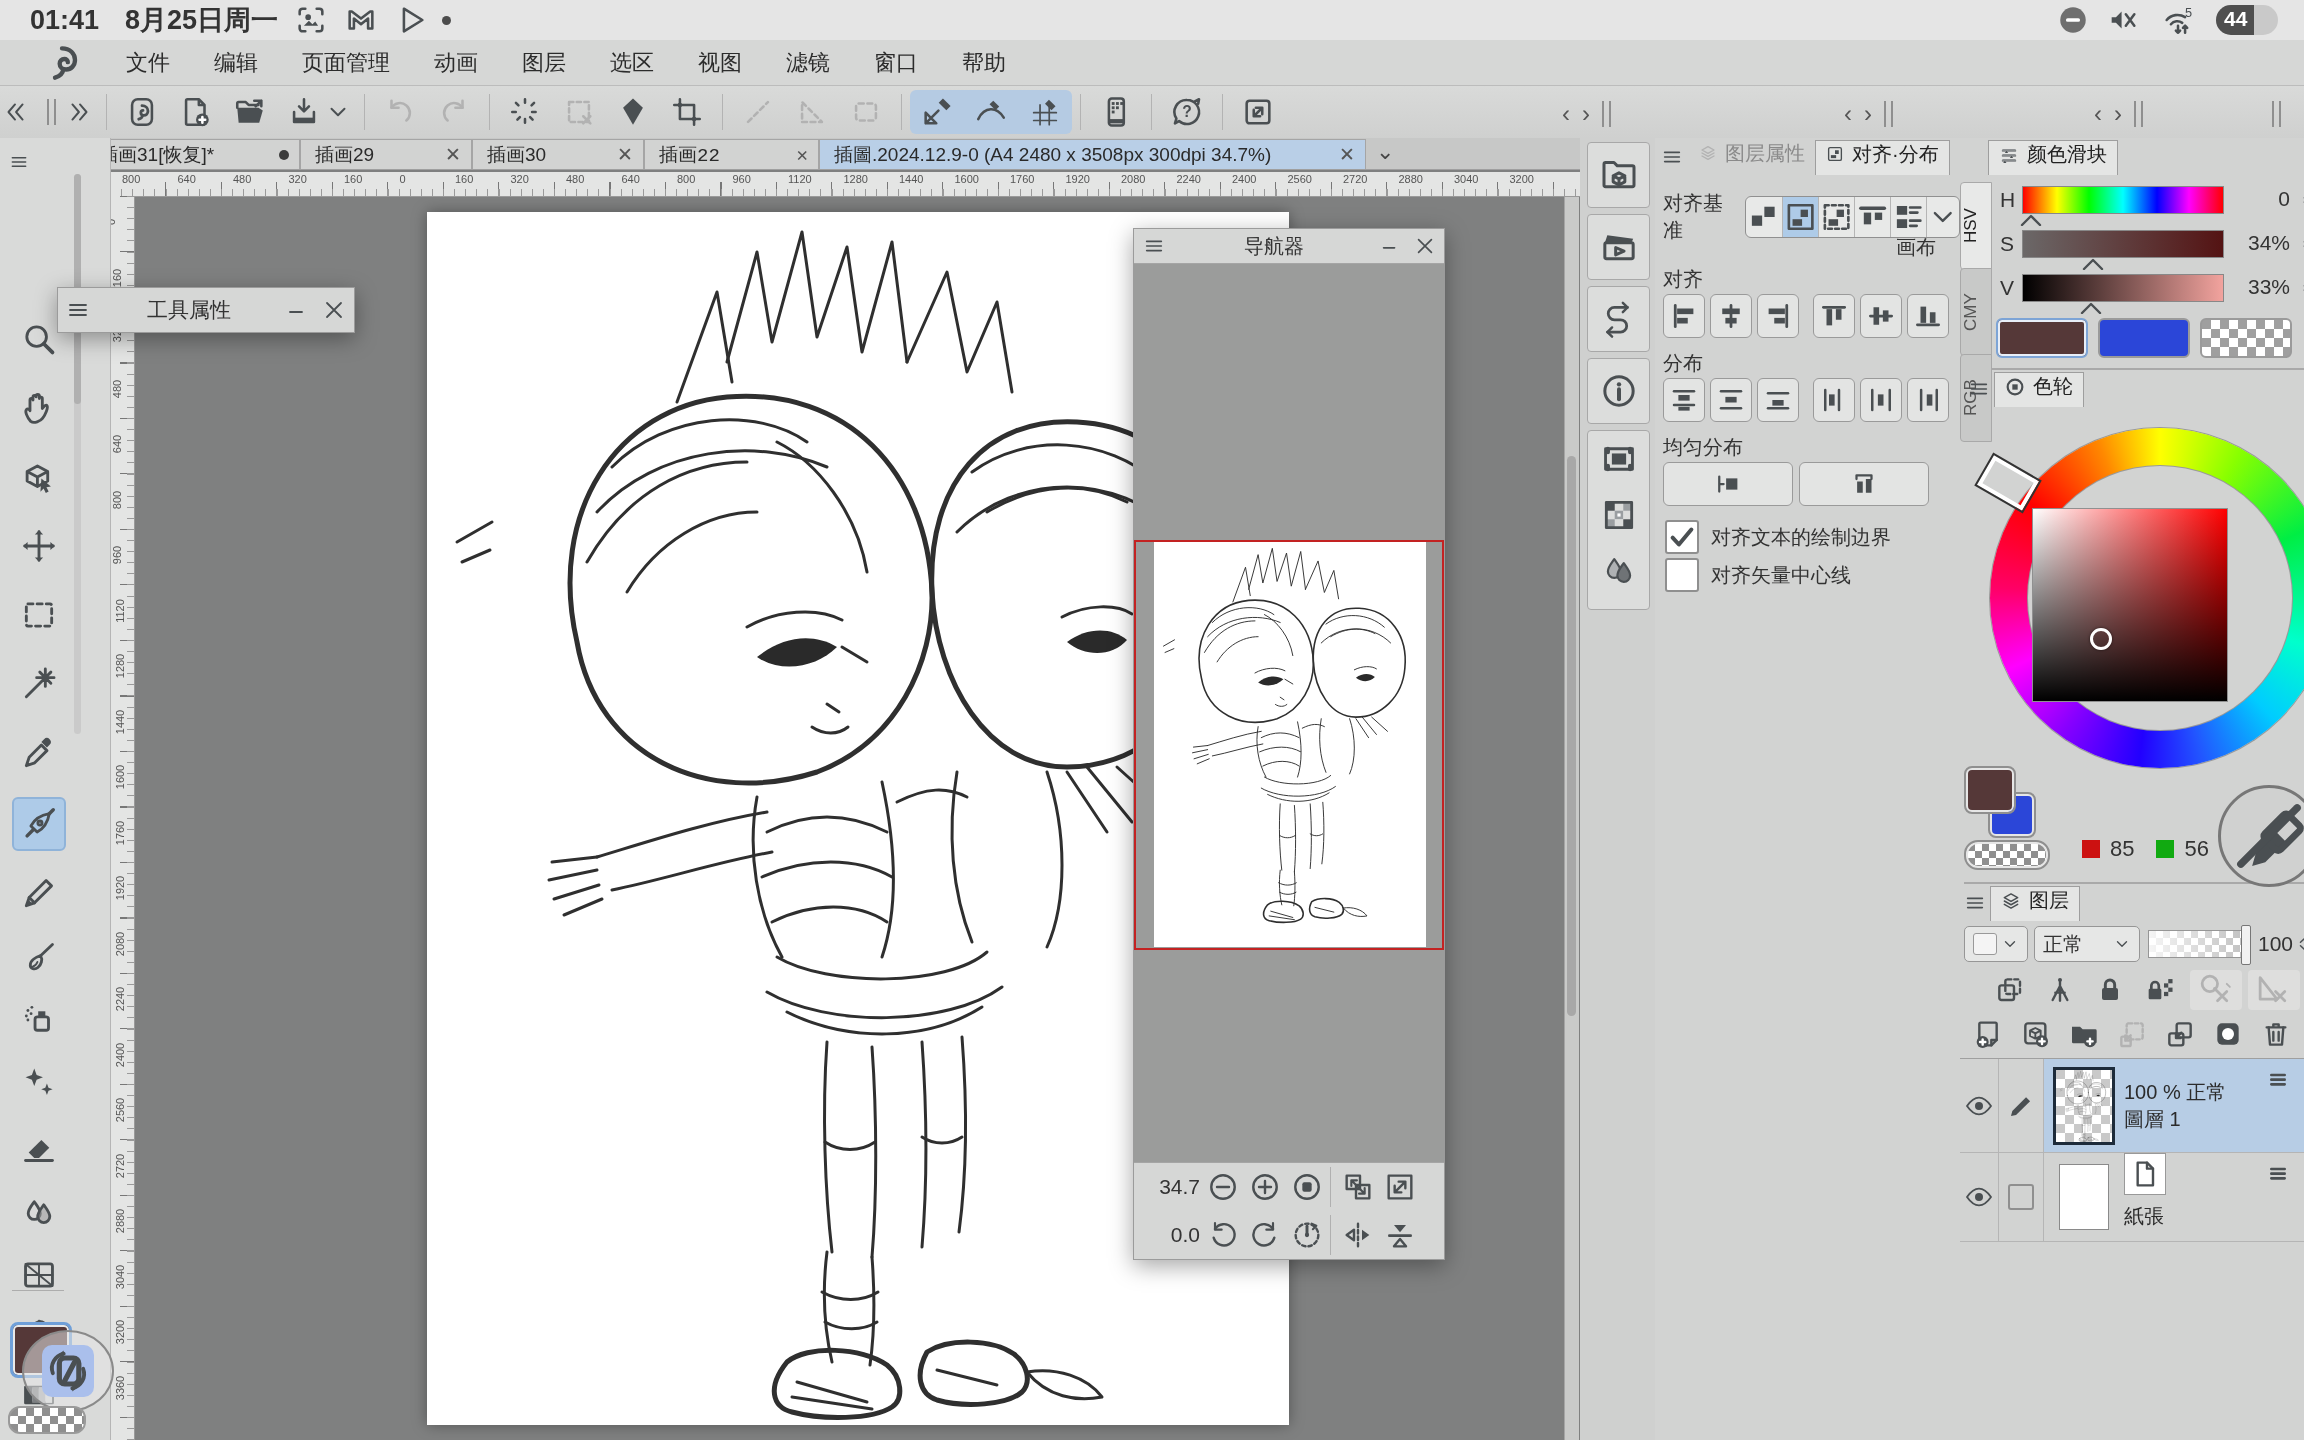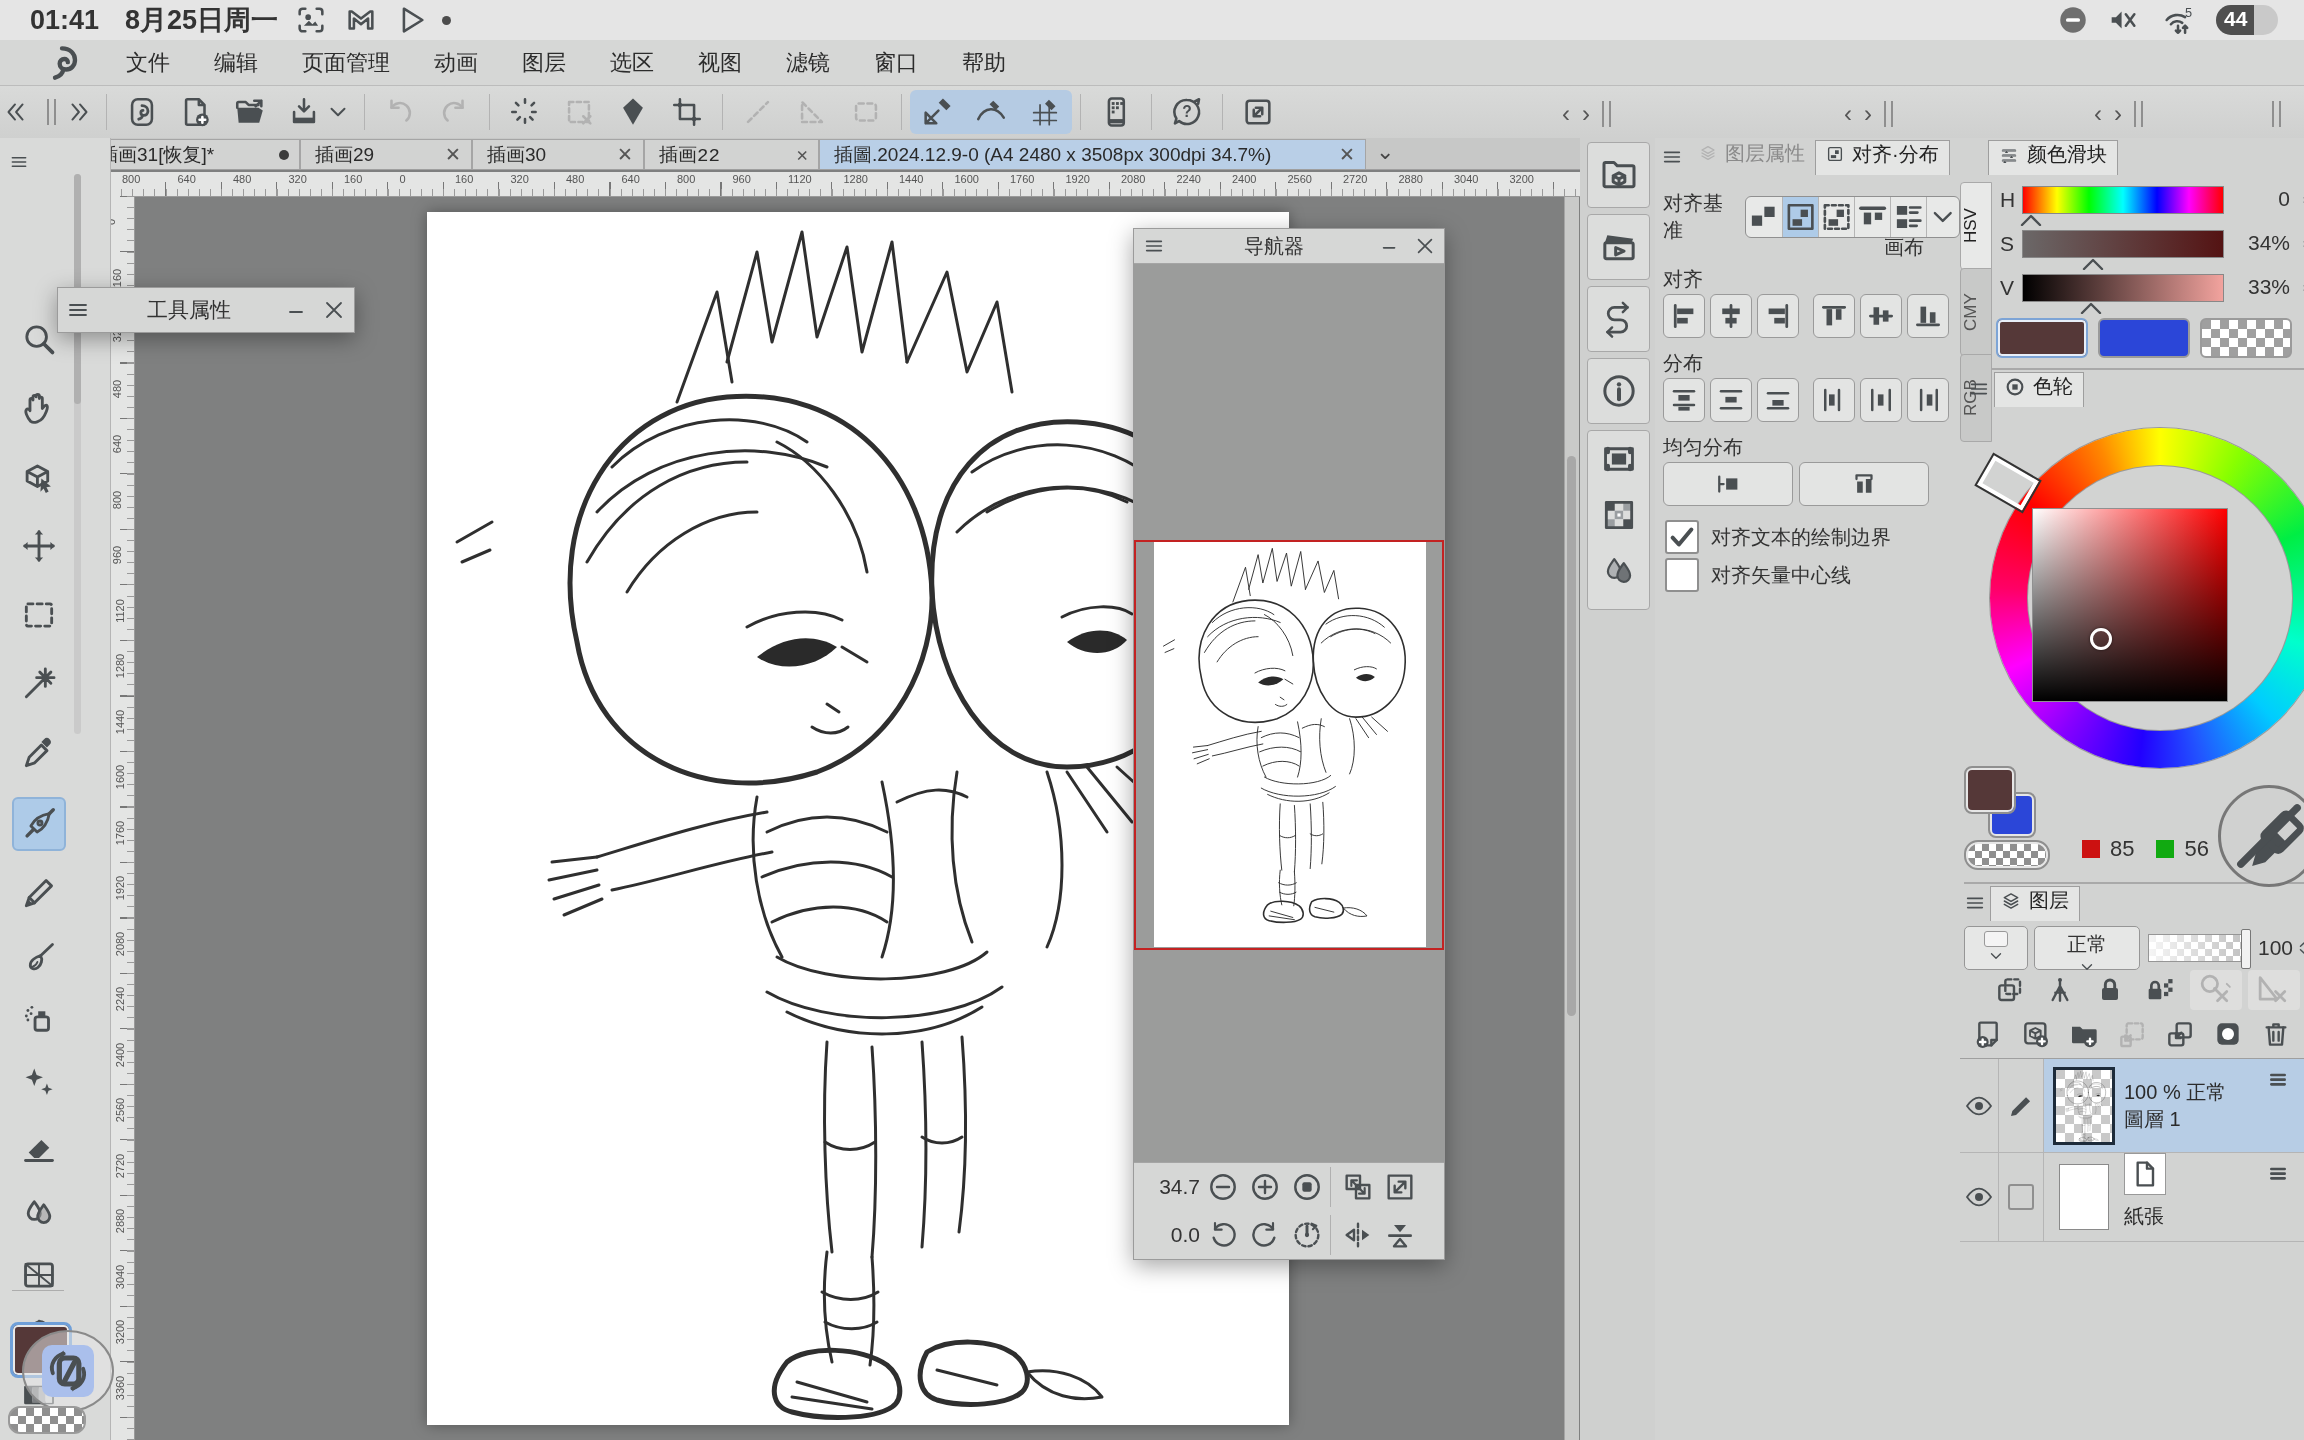--- a/index.html
+++ b/index.html
@@ -122,21 +122,21 @@
     background-image:linear-gradient(to top,#000,rgba(0,0,0,0)),linear-gradient(to right,#fff,#f00);}
   #svdot{position:absolute;left:58px;top:120px;width:16px;height:16px;border:3px solid #fff;border-radius:50%;box-shadow:0 0 3px rgba(0,0,0,.6);}
   #huemark{position:absolute;left:18px;top:96px;width:44px;height:26px;border:4px solid #fff;outline:2px solid #333;transform:rotate(30deg);}
   .minisw{position:absolute;border:2px solid #e6e6e6;outline:2px solid #8f8f8f;border-radius:6px;}
   .rgbrow{position:absolute;display:flex;align-items:center;font-size:22px;color:#333;}
   .rgbsq{width:18px;height:18px;margin:0 10px 0 22px;}
   #pendis{position:absolute;right:-12px;top:415px;width:96px;height:96px;border-radius:50%;background:#d0d1d0;border:3px solid #777;}
   #pendis svg{width:90px;height:90px;}
   
   .lctl{position:absolute;display:flex;align-items:center;}
-  .combo{height:44px;background:#e6e7e6;border:1px solid #969696;border-radius:5px;display:flex;align-items:center;justify-content:space-between;padding:4px 8px;font-size:20px;color:#333;box-sizing:border-box;flex-direction:column;}
+  .combo{height:36px;background:#e6e7e6;border:1px solid #969696;border-radius:5px;display:flex;align-items:center;justify-content:space-between;padding:4px 8px;font-size:20px;color:#333;box-sizing:border-box;}
   .opbar{position:relative;height:26px;border:1px solid #969696;background:repeating-conic-gradient(#fff 0 25%,#bfbfbf 0 50%);background-size:14px 14px;}
   .opbar .fade{position:absolute;inset:0;background:linear-gradient(to right,rgba(255,255,255,.85),rgba(255,255,255,0));}
   .ophandle{position:absolute;right:-2px;top:-6px;width:8px;height:38px;background:#f2f2f2;border:1px solid #777;border-radius:2px;}
   .lic{width:40px;height:40px;}
   .lic svg{width:32px;height:32px;}
   .licbig{width:52px;height:40px;background:#dededd;border-radius:4px;display:flex;align-items:center;justify-content:center;}
   .lrow{position:absolute;left:0;width:344px;display:flex;}
   .lrow .cell{border-right:1px solid #b5b5b5;display:flex;align-items:center;justify-content:center;}
   .lthumb{width:56px;height:72px;border:3px solid #1d2b3a;background:repeating-conic-gradient(#fff 0 25%,#c9c9c9 0 50%);background-size:18px 18px;overflow:hidden;}
   .lthumb svg{width:100%;height:100%;}
@@ -923,21 +923,21 @@
               <path d="M13 14.5h7 M13 18h4.5"></path>
             </svg>
           </span>
           <span class="ic" style="width: 34px; height: 40px;">
             <svg viewBox="0 0 24 24" stroke="#4a4f52" fill="none" stroke-width="1.8" stroke-linecap="round" stroke-linejoin="round">
               <path d="M6 9l6 6 6-6"></path>
             </svg>
           </span>
         </span>
     </div>
-    <div class="abs" style="right:36px;top:96px"><span class="seclabel">画布</span></div>
+    <div class="abs" style="right:24px;top:96px"><span class="seclabel">画布</span></div>
     <span class="abs seclabel" style="left:8px;top:128px">对齐</span>
     <div id="alignrow" class="abs" style="left:8px;top:156px;display:flex">
         <span class="btnbox ic" style="margin-left: 0px;">
           <svg viewBox="0 0 24 24" stroke="#4a4f52" fill="none" stroke-width="1.8" stroke-linecap="round" stroke-linejoin="round">
             <path d="M5 3.5v17" stroke-width="2.2"></path>
             <rect x="6.5" y="6" width="13" height="4.5" fill="#4a4f52" stroke="none"></rect>
             <rect x="6.5" y="13.5" width="8.5" height="4.5" fill="#4a4f52" stroke="none"></rect>
           </svg>
         </span>
         <span class="btnbox ic" style="margin-left: 5px;">

